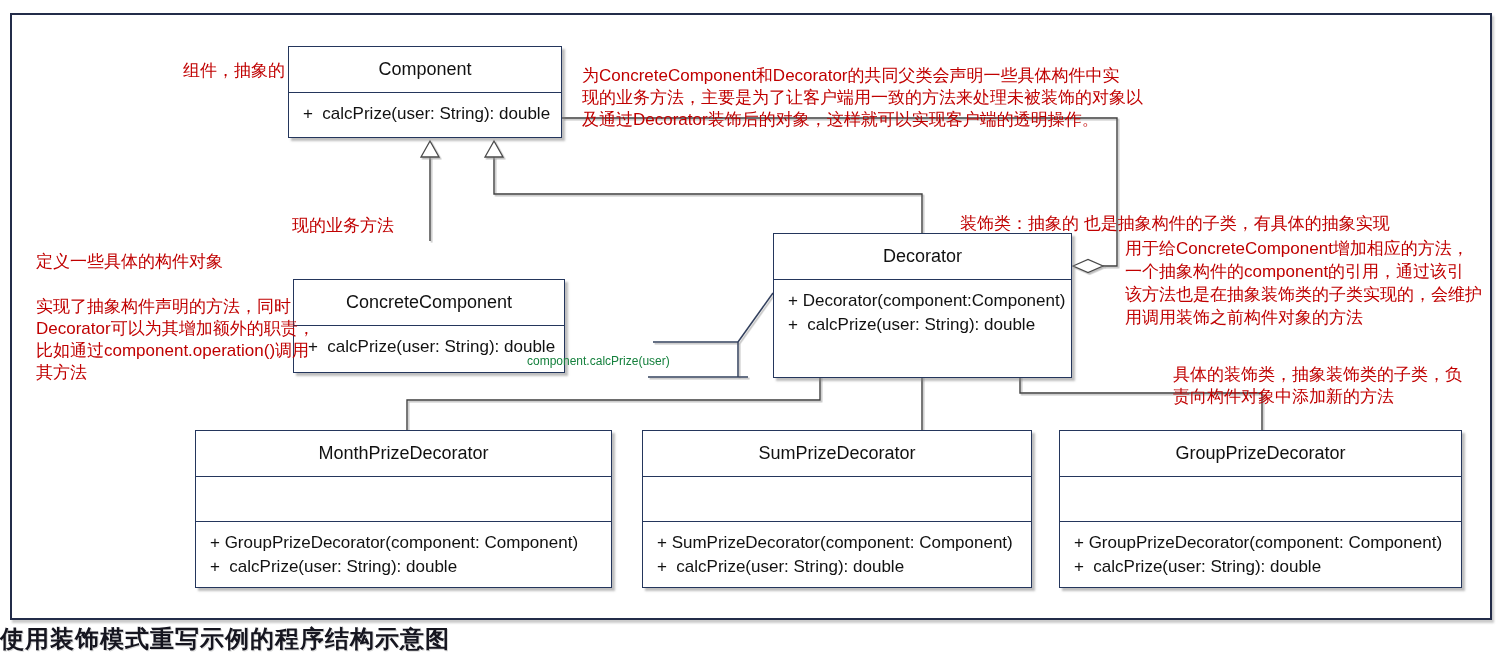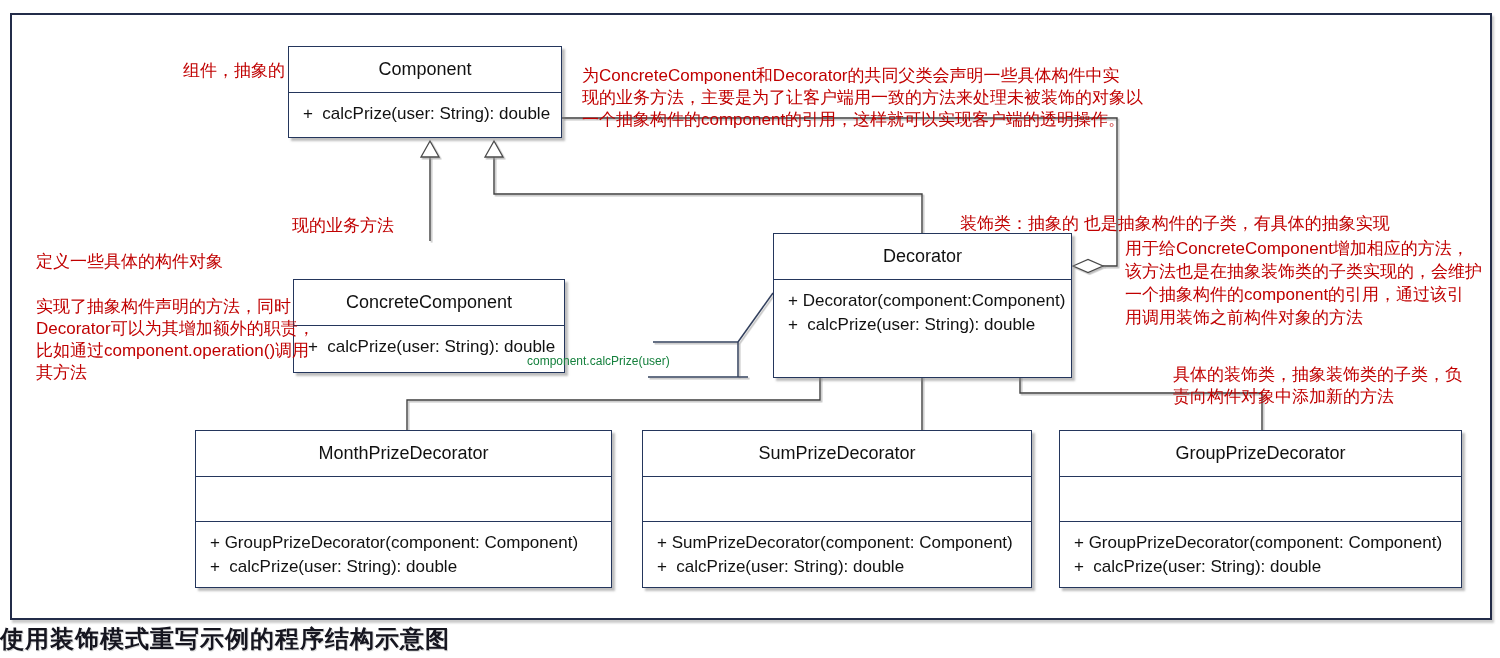--- a/index.html
+++ b/index.html
@@ -121,40 +121,40 @@
     </div>
   </div>
 
   <div class="note-text">component.calcPrize(user)</div>
 
   <div class="red" style="left:183px;top:60px;">组件，抽象的</div>
 
   <div class="red" style="left:582px;top:33px;margin-top:32px;">
     <div>为ConcreteComponent和Decorator的共同父类会声明一些具体构件中实</div>
     <div>现的业务方法，主要是为了让客户端用一致的方法来处理未被装饰的对象以</div>
-    <div>一个抽象构件的component的引用，这样就可以实现客户端的透明操作。</div>
+    <div>及通过Decorator装饰后的对象，这样就可以实现客户端的透明操作。</div>
   </div>
 
   <div class="red" style="left:292px;top:215px;">现的业务方法</div>
 
   <div class="red" style="left:36px;top:251px;">定义一些具体的构件对象</div>
 
   <div class="red" style="left:36px;top:296px;">
     <div>实现了抽象构件声明的方法，同时</div>
     <div>Decorator可以为其增加额外的职责，</div>
     <div>比如通过component.operation()调用</div>
     <div>其方法</div>
   </div>
 
   <div class="red" style="left:960px;top:213px;">装饰类：抽象的 也是抽象构件的子类，有具体的抽象实现</div>
 
   <div class="red" style="left:1125px;top:237px;line-height:23px;">
     <div>用于给ConcreteComponent增加相应的方法，</div>
+    <div>一个抽象构件的component的引用，通过该引</div>
     <div>该方法也是在抽象装饰类的子类实现的，会维护</div>
-    <div>一个抽象构件的component的引用，通过该引</div>
     <div>用调用装饰之前构件对象的方法</div>
   </div>
 
   <div class="red" style="left:1173px;top:364px;">
     <div>具体的装饰类，抽象装饰类的子类，负</div>
     <div>责向构件对象中添加新的方法</div>
   </div>
 
   <div class="caption">使用装饰模式重写示例的程序结构示意图</div>
 

